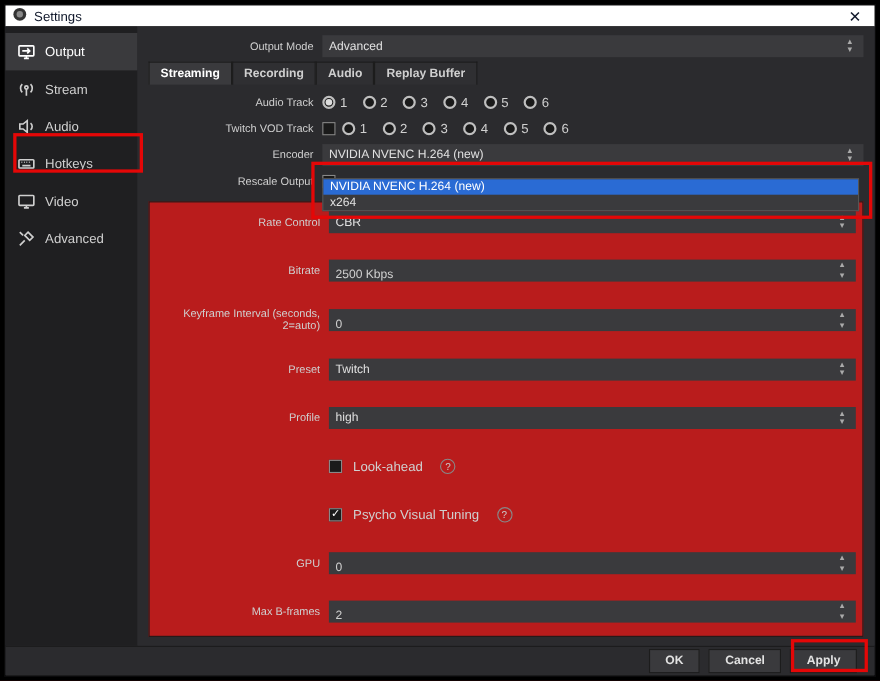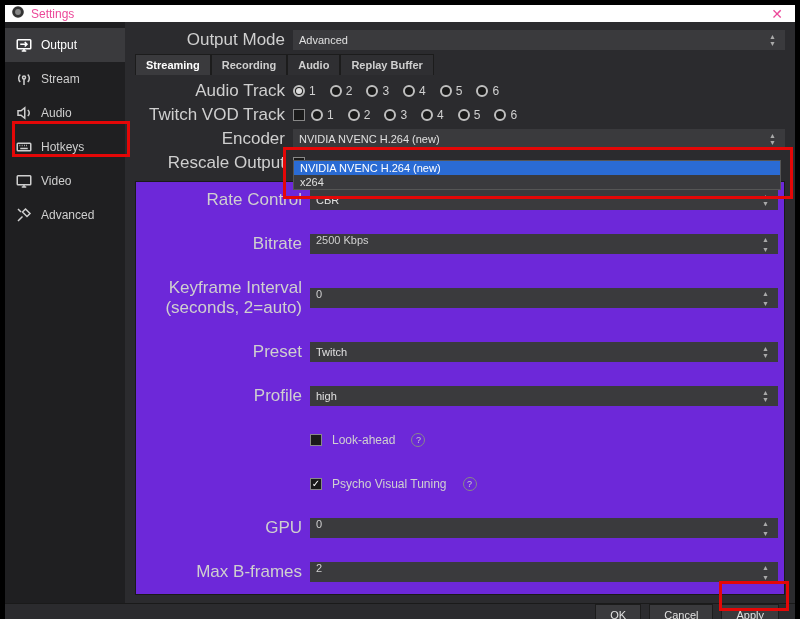--- a/index.html
+++ b/index.html
@@ -17,21 +17,21 @@
     left: 4px; top: 4px;
     width: 792px; height: 611px;
     background: #2b2b2e;
     display: flex;
     flex-direction: column;
     border: 1px solid #000;
   }
   .titlebar {
     height: 26px;
     background: #ffffff;
-    color: #ec4899;
+    color: #0f172a;
     display: flex;
     align-items: center;
     padding: 0 6px;
     justify-content: space-between;
     font-size: 12px;
   }
   .titlebar .left { display: flex; align-items: center; gap: 6px; }
   .titlebar .close { font-size: 14px; cursor: pointer; padding: 0 6px; }
   .body { flex: 1; display: flex; background: #2b2b2e; }
   .sidebar {
@@ -56,21 +56,21 @@
   .side-item.selected .ic svg { stroke: #fff; }
   .content {
     flex: 1;
     background: #2b2b2e;
     position: relative;
     padding: 8px 10px;
     display: flex;
     flex-direction: column;
   }
   .row { display: flex; align-items: center; margin-bottom: 4px; min-height: 20px;}
-  .lbl { width: 158px; text-align: right; padding-right: 8px; color: #cfcfcf; font-size:17px;}
+  .lbl { width: 158px; text-align: right; padding-right: 8px; color: #cfcfcf; font-size:10px;}
   .val { flex: 1; display: flex; align-items: center; gap: 10px; }
   .select {
     flex: 1;
     background: #3a3a3d;
     height: 20px;
     display: flex;
     align-items: center;
     padding: 0 6px;
     position: relative;
     color: #e0e0e0;
@@ -99,29 +99,29 @@
     content:""; display:block; width:6px; height:6px; border-radius:50%;
     background:#ddd; margin:1px;
   }
   .chk {
     width:12px; height:12px; background:#1a1a1a; border:1px solid #888;
     display:inline-flex; align-items:center; justify-content:center;
     color:#fff; font-size:10px; line-height:10px;
   }
   .chk.checked::after{ content:"✓"; }
   .inner-panel {
-    flex:1; background:#6d28d9;
+    flex:1; background:#b91c1c;
     border:1px solid #1a1a1a;
     margin-top:4px;
-    padding:8px 6px 8px 16px;
+    padding:8px 6px 8px 5px;
     display:flex; flex-direction:column; gap:20px;
   }
   .numbox {
     flex:1; background:#3a3a3d; height:20px;
-    display:flex; align-items:flex-start; padding:0 6px;
+    display:flex; align-items:flex-end; padding:0 6px;
     position:relative; font-size:11px;
   }
   .numbox .spin2 {
     position:absolute; right:2px; top:0; bottom:0; width:14px;
     display:flex; flex-direction:column; justify-content:space-around;
     color:#aaa; font-size:7px; line-height:7px;
   }
   .helpq {
     width:14px;height:14px;border:1px solid #888;border-radius:50%;
     display:inline-flex;align-items:center;justify-content:center;
@@ -129,21 +129,21 @@
   }
   .footer {
     height:36px; background:#2b2b2e;
     display:flex; justify-content:flex-end; align-items:center;
     gap:8px; padding-right:16px;
     border-top:1px solid #1a1a1a;
   }
   .btn {
     background:#3a3a3d; color:#e2e2e2; border:1px solid #1c1c1c;
     height:22px; padding:0 14px; font-size:11px; cursor:pointer;
-    display:flex; align-items:center; justify-content:center;
+    display:flex; align-items:center; justify-content:center;font-weight:bold;
   }
   .dropdown-open {
     position:absolute; background:#3a3a3d; border:1px solid #555;
     display:flex; flex-direction:column;
     font-size:11px;
   }
   .dropdown-open .dopt { padding:1px 6px; color:#e0e0e0; cursor:pointer;}
   .dropdown-open .dopt.sel { background:#2a6bd4; color:#fff; }
   .red-box { position:absolute; border:3px solid #e40707; pointer-events:none; }
 </style>

